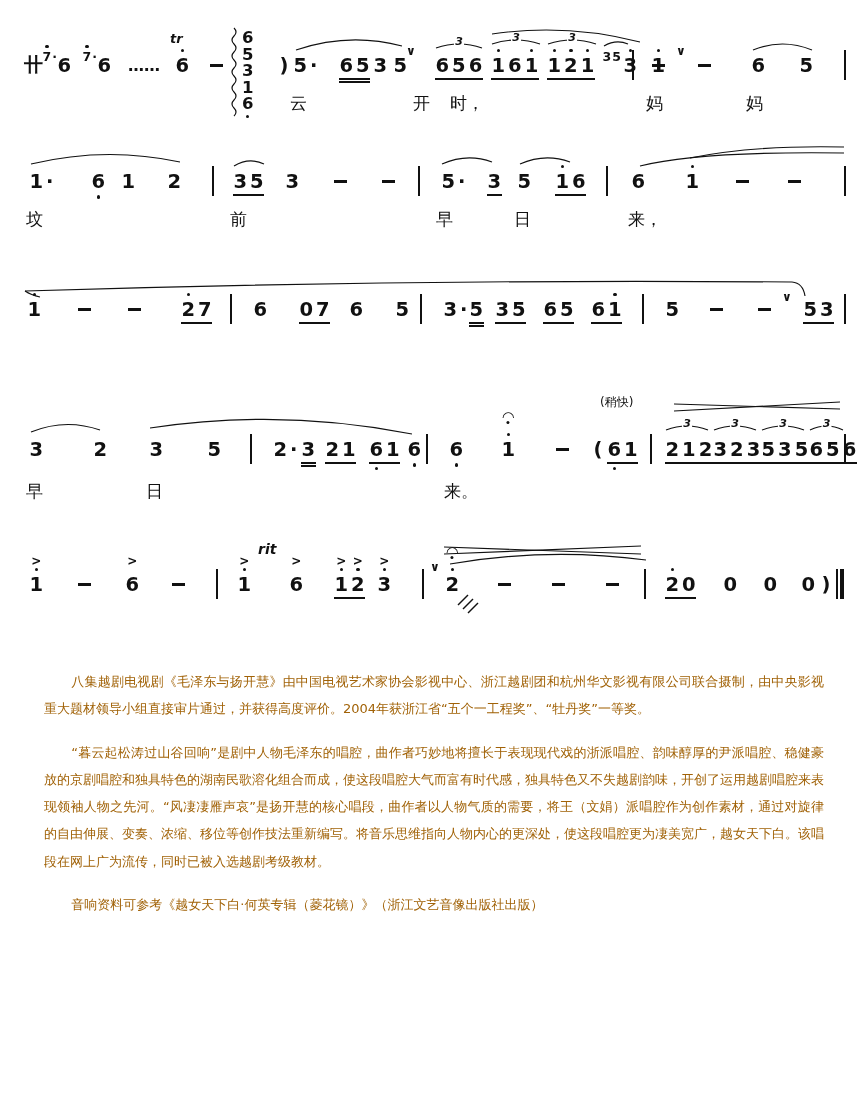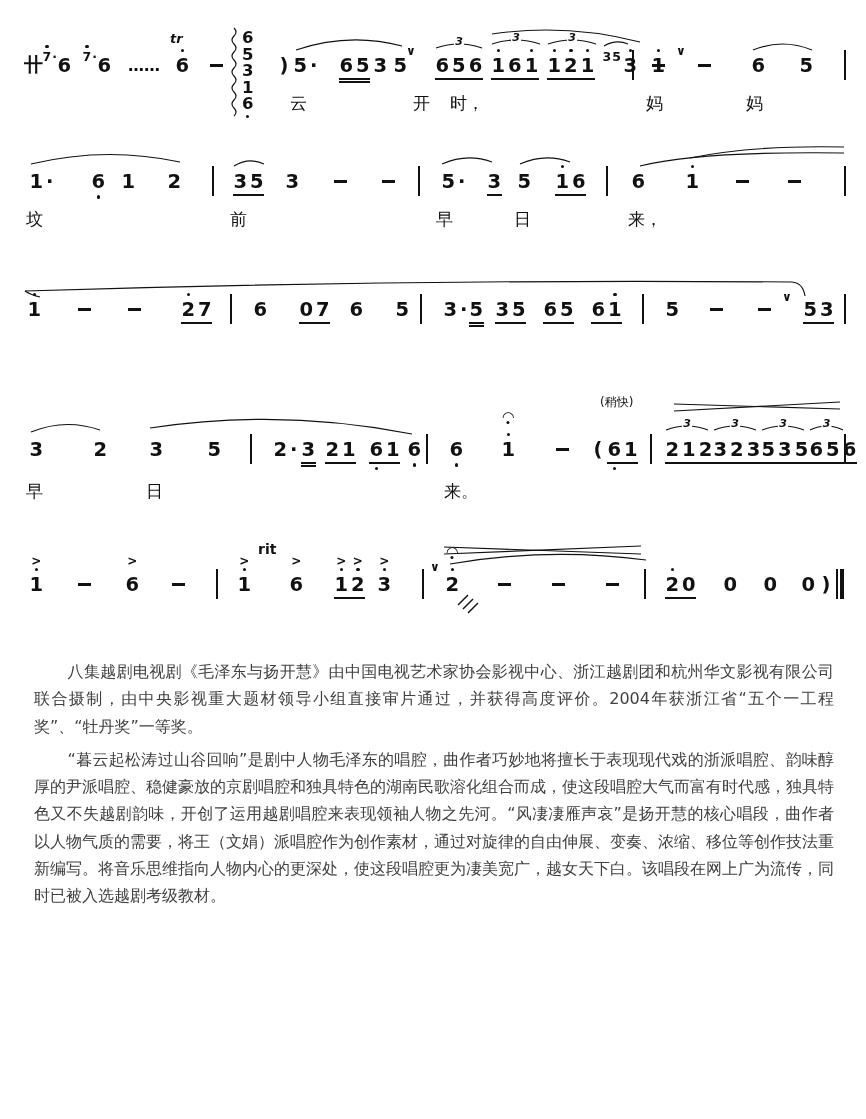--- a/index.html
+++ b/index.html
@@ -21,22 +21,22 @@
   .acc{position:absolute;left:50%;transform:translateX(-50%);top:-17px;font-style:normal;font-size:12px;font-weight:700;line-height:10px}
   .ferm{position:absolute;left:50%;transform:translateX(-50%);top:-27px;font-size:15px;line-height:12px}
   .fd{position:absolute;left:50%;top:10px;width:3px;height:3px;margin-left:-1.5px;border-radius:50%;background:#111}
   .bar{position:absolute;width:1.7px;height:30px;background:#111}
   .bar.thick{width:3.6px}
   .dash{position:absolute;width:13px;height:2.7px;background:#111}
   .breath{font-size:12px;font-weight:700}
   .lyr{font-size:17px}
   .orn{font-size:19px;font-weight:600}
   #article{position:absolute;left:28px;top:652px;width:812px;z-index:2}
-  #article p{margin:6px;font-size:16px;line-height:27.3px;text-align:justify;text-indent:2.1em;
-             font-family:"DejaVu Sans",sans-serif;color:#404040}
+  #article p{margin:16px;font-size:13px;line-height:27.3px;text-align:justify;text-indent:2.1em;
+             font-family:"DejaVu Sans",sans-serif;color:#a16207}
 </style>
 </head>
 <body>
 
 <div id="page">
   <div id="tokens">
       <div class="tok orn" style="left: 24px; top: 52px;">卄</div>
       <div class="tok grace" style="left: 42px; top: 46px;"><span class="row">
           <span class="ch">7<i class="da"></i></span>
           <span class="ch">·</span>
@@ -330,21 +330,21 @@
       <div class="tok lyr" style="left: 444px; top: 480px;">来。</div>
       <div class="tok note" style="left: 28px; top: 573px;"><span class="row">
           <span class="ch">1<i class="da"></i><i class="acc">&gt;</i></span>
         </span></div>
       <div class="dash" style="left: 78px; top: 583px;"></div>
       <div class="tok note" style="left: 124px; top: 573px;"><span class="row">
           <span class="ch">6<i class="acc">&gt;</i></span>
         </span></div>
       <div class="dash" style="left: 172px; top: 583px;"></div>
       <div class="bar" style="left: 216px; top: 569px;"></div>
-      <div class="tok lbl" style="left: 258px; top: 541px; font-size: 14px; font-weight: 700;">rit</div>
+      <div class="tok lbl" style="left: 258px; top: 541px; font-size: 14px; font-style: italic; font-weight: 700;">rit</div>
       <div class="tok note" style="left: 236px; top: 573px;"><span class="row">
           <span class="ch">1<i class="da"></i><i class="acc">&gt;</i></span>
         </span></div>
       <div class="tok note" style="left: 288px; top: 573px;"><span class="row">
           <span class="ch">6<i class="acc">&gt;</i></span>
         </span></div>
       <div class="tok note" style="left: 333px; top: 573px;"><span class="row">
           <span class="ch">1<i class="da"></i><i class="acc">&gt;</i></span>
           <span class="ch">2<i class="da"></i><i class="acc">&gt;</i></span>
           <i class="ul u1"></i>
@@ -424,14 +424,15 @@
       <path d="M 450 564 Q 548 547 646 560" fill="none" stroke="#111" stroke-width="1.15"></path>
       <path d="M 444 554 L 641 546" fill="none" stroke="#111" stroke-width="1.15"></path>
       <path d="M 444 547 L 641 554" fill="none" stroke="#111" stroke-width="1.15"></path>
       <path d="M 458 605 L 468 595" fill="none" stroke="#111" stroke-width="1.5"></path>
       <path d="M 463 609 L 473 599" fill="none" stroke="#111" stroke-width="1.5"></path>
       <path d="M 468 613 L 478 603" fill="none" stroke="#111" stroke-width="1.5"></path>
     </svg>
   <section id="article">
     <p>八集越剧电视剧《毛泽东与扬开慧》由中国电视艺术家协会影视中心、浙江越剧团和杭州华文影视有限公司联合摄制，由中央影视重大题材领导小组直接审片通过，并获得高度评价。2004年获浙江省“五个一工程奖”、“牡丹奖”一等奖。</p>
     <p>“暮云起松涛过山谷回响”是剧中人物毛泽东的唱腔，曲作者巧妙地将擅长于表现现代戏的浙派唱腔、韵味醇厚的尹派唱腔、稳健豪放的京剧唱腔和独具特色的湖南民歌溶化组合而成，使这段唱腔大气而富有时代感，独具特色又不失越剧韵味，开创了运用越剧唱腔来表现领袖人物之先河。“风凄凄雁声哀”是扬开慧的核心唱段，曲作者以人物气质的需要，将王（文娟）派唱腔作为创作素材，通过对旋律的自由伸展、变奏、浓缩、移位等创作技法重新编写。将音乐思维指向人物内心的更深处，使这段唱腔更为凄美宽广，越女天下白。该唱段在网上广为流传，同时已被入选越剧考级教材。</p>
+    <p>音响资料可参考《越女天下白·何英专辑（菱花镜）》（浙江文艺音像出版社出版）</p>
   </section>
 </div>
 
 </body></html>

